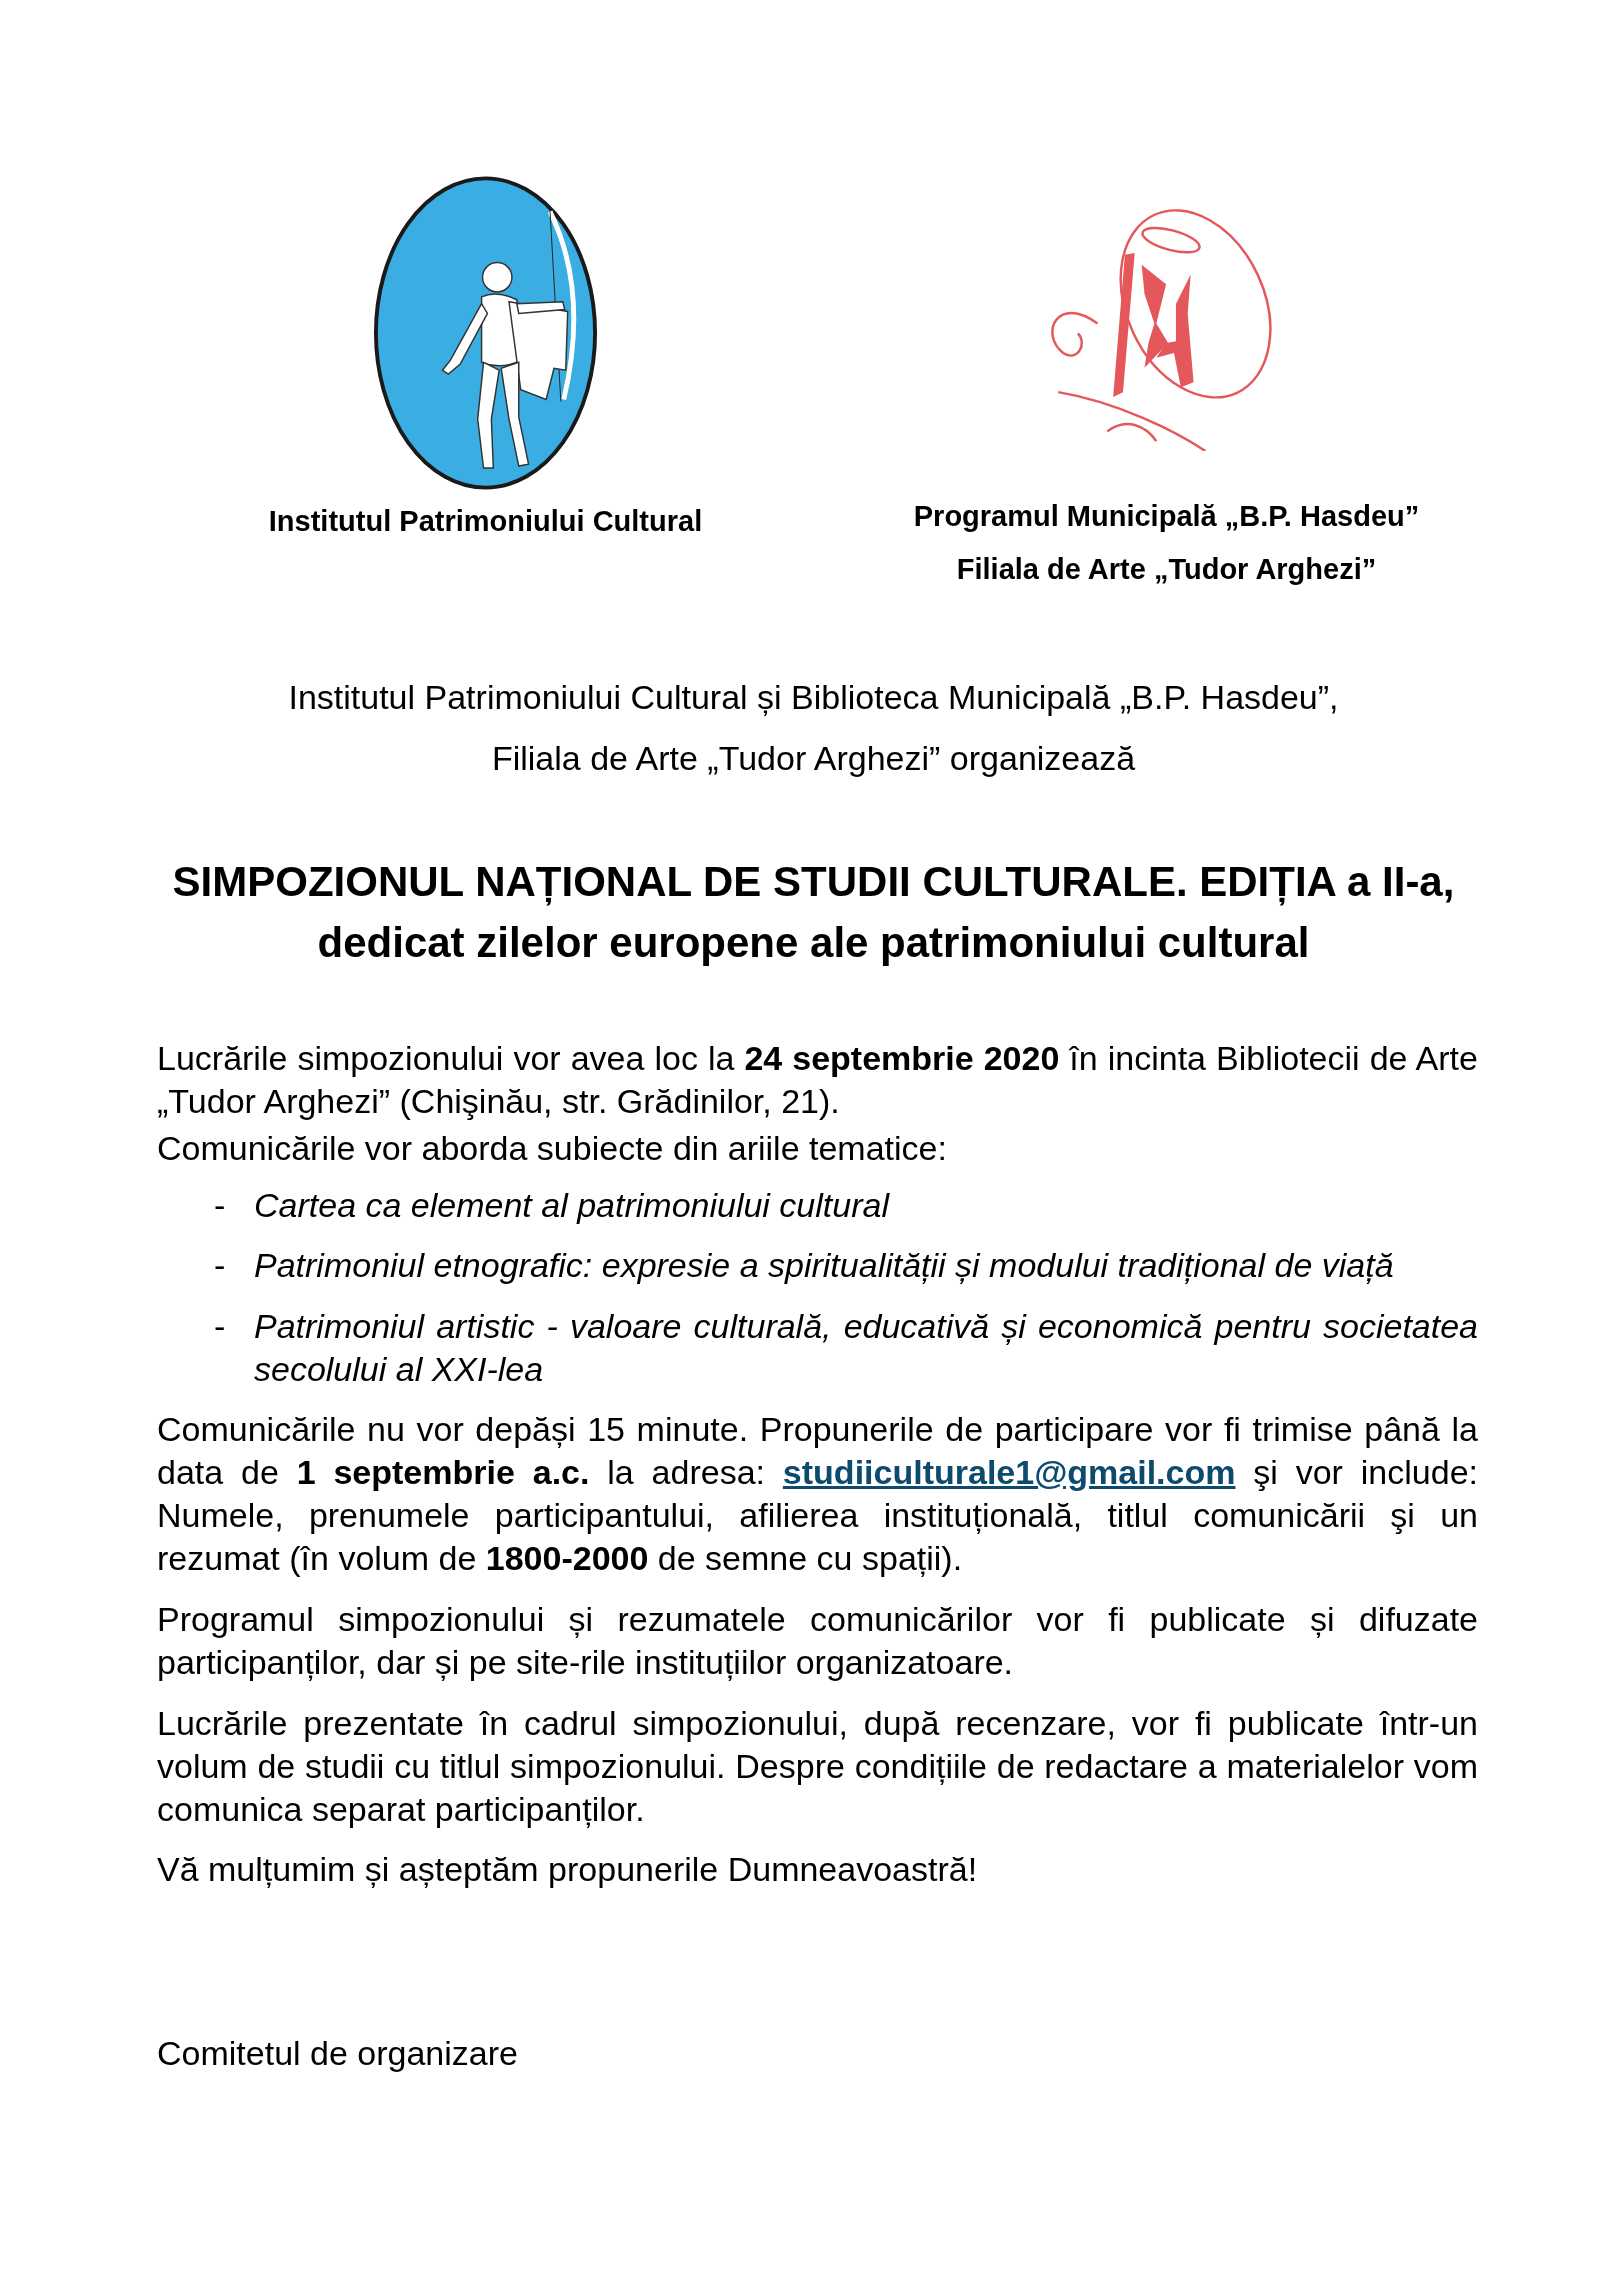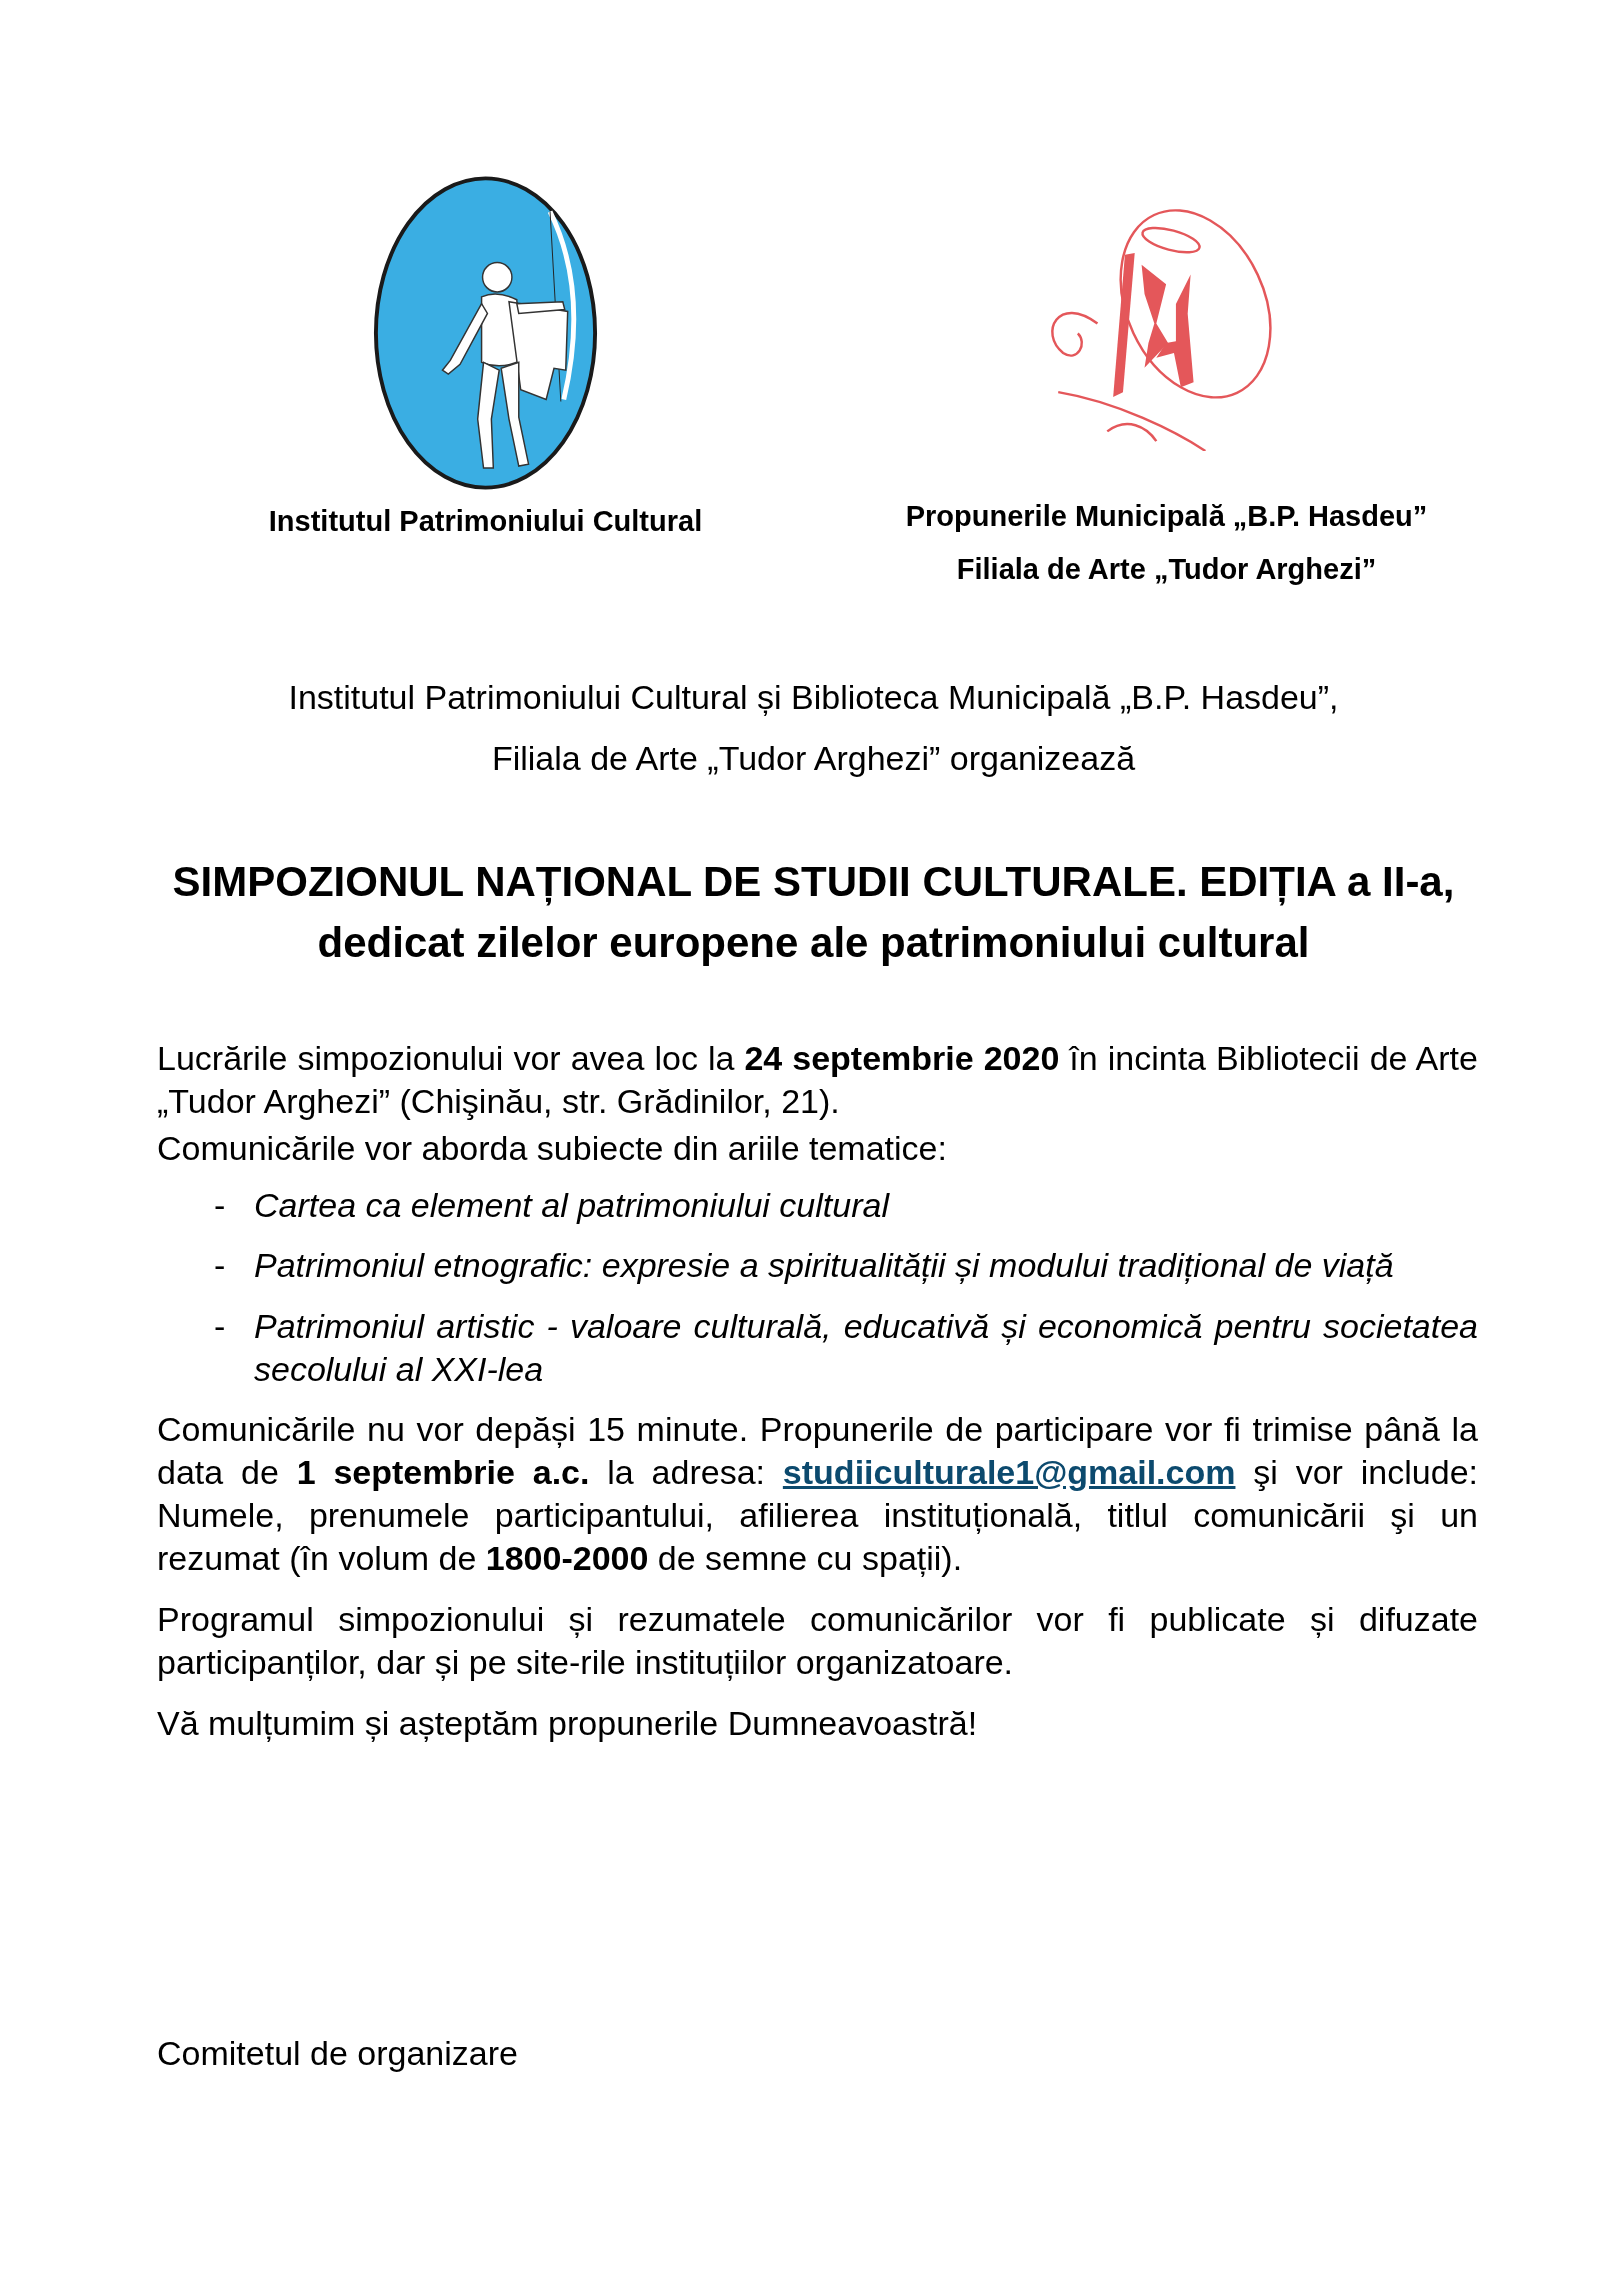--- a/index.html
+++ b/index.html
@@ -63,21 +63,21 @@
     <g fill="#e4575a">
       <path d="M108 60 L 118 58 L 106 200 L 96 205 Z"></path>
       <path d="M125 70 L 150 90 L 140 130 L 152 150 L 128 175 L 132 150 L 138 130 L 128 100 Z"></path>
       <path d="M160 110 L 175 80 L 172 120 L 178 190 L 165 195 L 158 160 L 140 165 L 150 150 L 160 148 Z"></path>
     </g>
   </svg>
 </div>
 
 <div class="abs org-left">Institutul Patrimoniului Cultural</div>
 <div class="abs org-right">
-  <div>Propunerile Municipală „B.P. Hasdeu”</div>
+  <div>Programul Municipală „B.P. Hasdeu”</div>
   <div>Filiala de Arte „Tudor Arghezi”</div>
 </div>
 
 <div class="abs intro">
   <div>Institutul Patrimoniului Cultural și Biblioteca Municipală „B.P. Hasdeu”,</div>
   <div>Filiala de Arte „Tudor Arghezi” organizează</div>
 </div>
 
 <div class="abs title">
   <div>SIMPOZIONUL NAȚIONAL DE STUDII CULTURALE. EDIȚIA a II-a,</div>
@@ -87,17 +87,18 @@
 <div class="abs body-text">
   <p class="tight"><span>Lucrările simpozionului vor avea loc la </span><b>24 septembrie 2020</b><span> în incinta Bibliotecii de Arte „Tudor Arghezi” (Chişinău, str. Grădinilor, 21).</span></p>
   <p class="tight">Comunicările vor aborda subiecte din ariile tematice:</p>
   <ul class="topics">
     <li><span class="dash">-</span><span>Cartea ca element al patrimoniului cultural</span></li>
     <li><span class="dash">-</span><span>Patrimoniul etnografic: expresie a spiritualității și modului tradițional de viață</span></li>
     <li><span class="dash">-</span><span>Patrimoniul artistic - valoare culturală, educativă și economică pentru societatea secolului  al XXI-lea</span></li>
   </ul>
   <p><span>Comunicările nu vor depăși 15 minute. Propunerile de participare vor fi trimise până la data de </span><b>1 septembrie a.c.</b><span> la adresa: </span><a class="email" href="mailto:studiiculturale1@gmail.com">studiiculturale1@gmail.com</a><span> şi vor include: Numele, prenumele participantului, afilierea instituțională, titlul comunicării şi un rezumat (în volum de </span><b>1800-2000</b><span> de semne cu spații).</span></p>
   <p>Programul simpozionului și rezumatele comunicărilor vor fi publicate și difuzate participanților, dar și pe site-rile instituțiilor organizatoare.</p>
+  <p>Lucrările prezentate în cadrul simpozionului, după recenzare, vor fi publicate într-un volum de studii cu titlul simpozionului. Despre condițiile de redactare a materialelor vom comunica separat participanților.</p>
   <p>Vă mulțumim și așteptăm propunerile Dumneavoastră!</p>
 </div>
 
 <div class="abs signature">Comitetul de organizare</div>
 
 
 </body></html>

